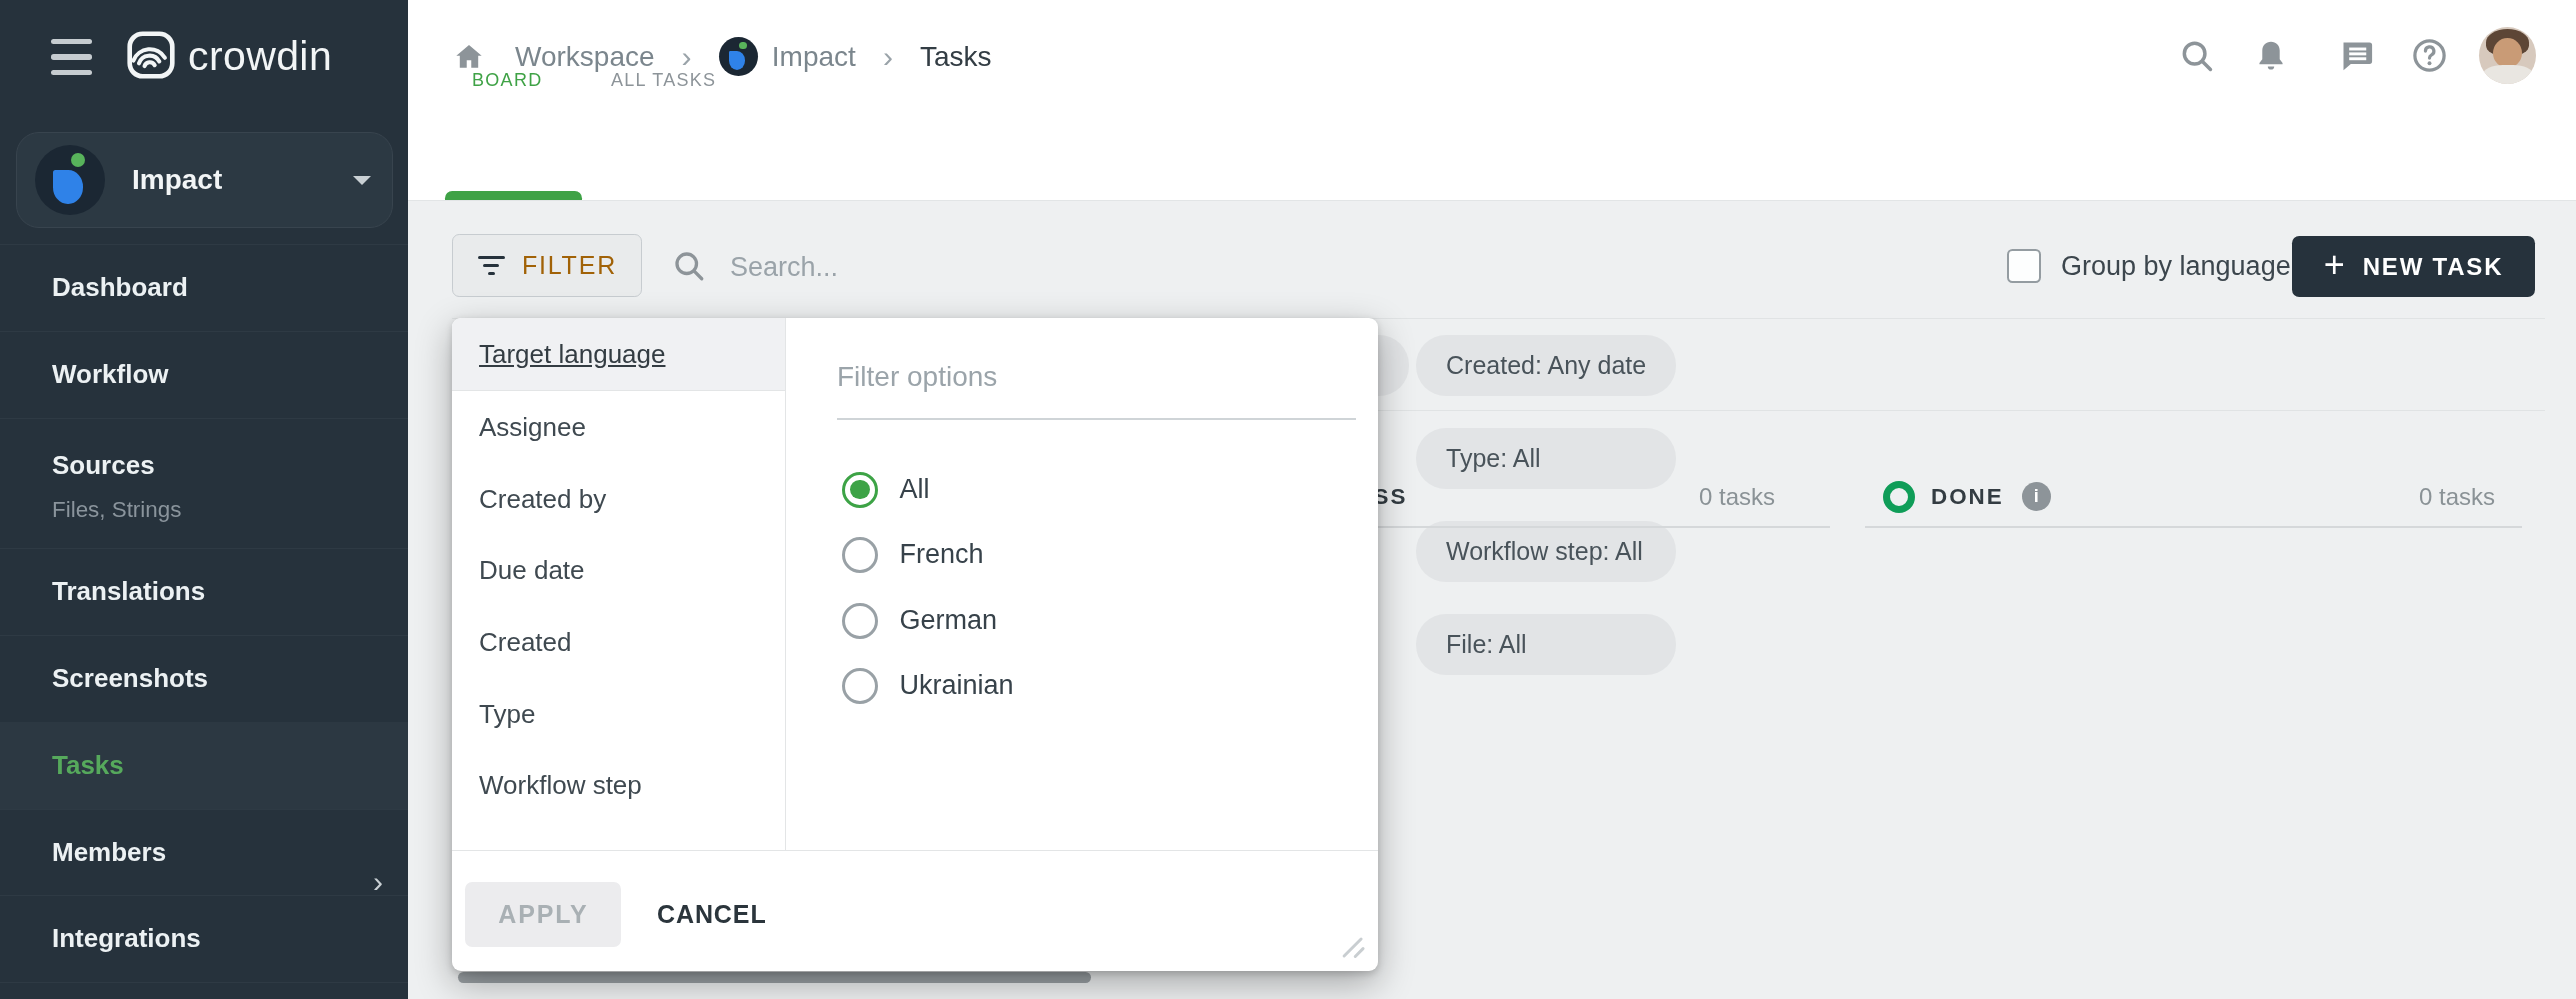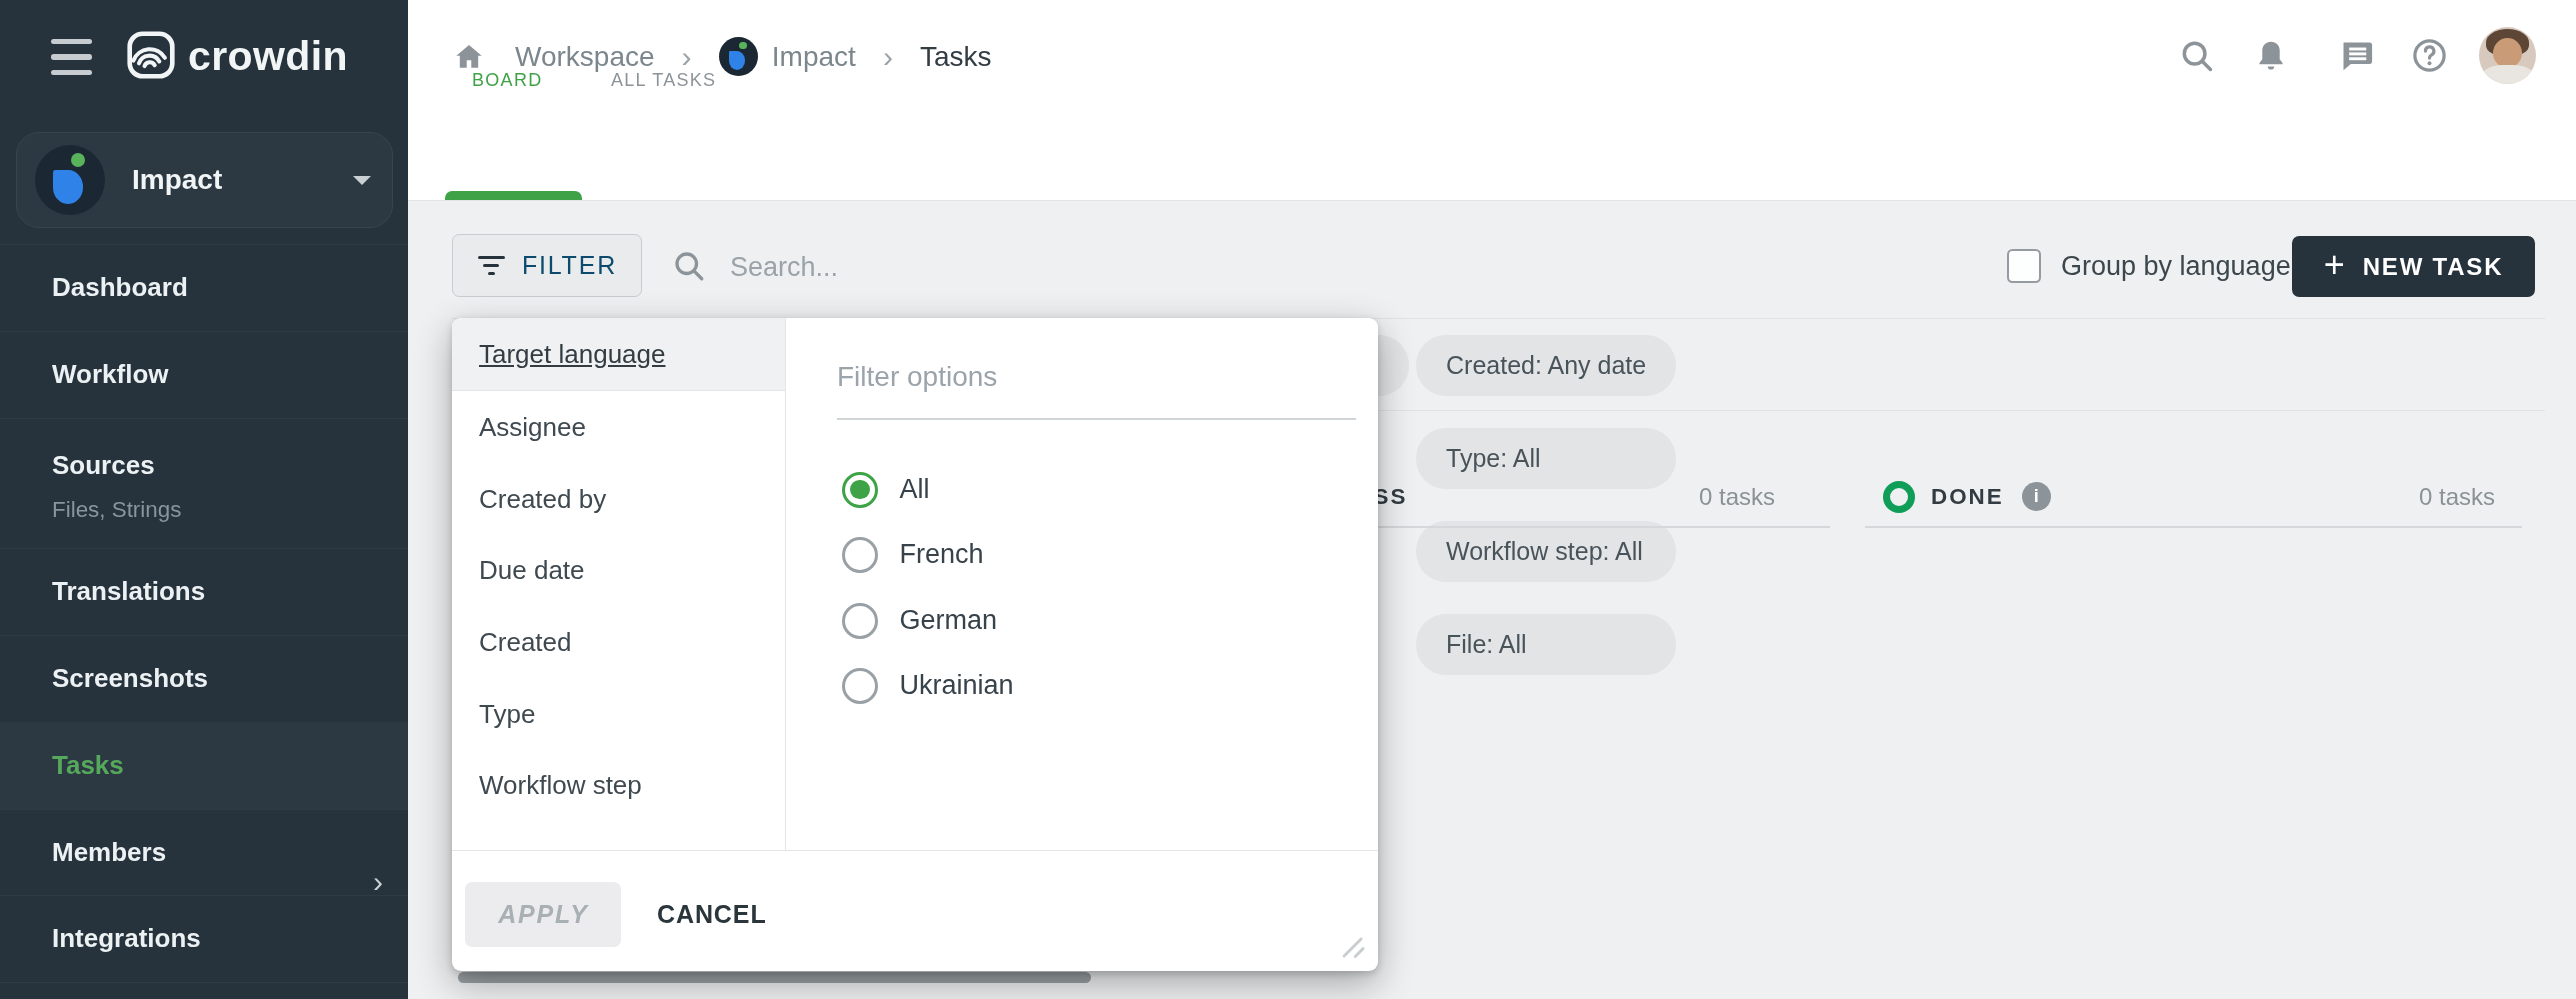--- a/index.html
+++ b/index.html
@@ -32,21 +32,21 @@
 
   
   .tabs-row { left:408px; top:113px; width:2168px; height:88px; background:#ffffff; border-bottom:0.9px solid #e2e5e6; }
   .tab { position:absolute; top:0; height:88px; display:flex; align-items:center; font-size:18px; letter-spacing:1.3px; font-weight:400;margin-top:36px; }
   .tab.active { color:#3fa246; }
   .tab.inactive { color:#8d9499; }
   .tab-underline { position:absolute; left:445px; top:191px; width:137px; height:9px; background:#3fa246; border-radius:7.2px 7.2px 0 0; }
 
   
   .filter-btn { left:452px; top:234px; width:190px; height:63px; background:#e9ebec; border:1.8px solid #c7ccd0; border-radius:7.2px; display:flex; align-items:center; justify-content:center; gap:16px; }
-  .filter-btn .txt { font-size:25px; font-weight:500; letter-spacing:1.8px; color:#0c4a6e; }
+  .filter-btn .txt { font-size:25px; font-weight:500; letter-spacing:1.8px; color:#a16207; }
   .filter-glyph { display:inline-block; width:29px; }
   .filter-glyph i { display:block; background:#26323c; height:3.6px; border-radius:1.8px; margin:4.5px auto; }
   .filter-glyph i:nth-child(1){ width:27px; } .filter-glyph i:nth-child(2){ width:16px; } .filter-glyph i:nth-child(3){ width:7.2px; }
   .search-row { left:671px; top:246px; height:43px; display:flex; align-items:center; gap:23px; color:#8d9499; }
   .search-input { border:none; outline:none; background:transparent; font-size:27px; color:#3c464d; width:376px; font-family:"Liberation Sans",sans-serif; }
   .search-input::placeholder { color:#9aa3a9; }
   .checkbox { left:2007px; top:249px; width:34px; height:34px; background:#fdfefe; border:2.7px solid #949ca1; border-radius:5.4px; }
   .cb-label { left:2061px; top:249px; height:34px; display:flex; align-items:center; font-size:27px; color:#3c464d; }
   .new-task-btn { left:2292px; top:236px; width:243px; height:61px; background:#26323c; border-radius:7.2px; display:flex; align-items:center; justify-content:center; gap:18px; color:#ffffff; }
   .new-task-btn .plus { font-size:36px; font-weight:400; line-height:1; margin-top:-3.6px; }
@@ -73,33 +73,33 @@
   .dd-vsep { position:absolute; left:333px; top:0; width:0.9px; height:532px; background:#e3e5e6; }
   .dd-options-input { position:absolute; left:385px; top:43px; width:519px; border:none; outline:none; font-size:28px; color:#3c464d; font-family:"Liberation Sans",sans-serif; background:transparent; }
   .dd-options-input::placeholder { color:#9ba4aa; }
   .dd-underline { position:absolute; left:385px; top:100px; width:519px; height:1.8px; background:#cfd4d7; }
   .radio-row { position:absolute; left:390px; display:flex; align-items:center; gap:21.5px; height:39px; }
   .radio { width:36px; height:36px; border:3.6px solid #99a1a6; border-radius:50%; position:relative; flex:none; }
   .radio.on { border-color:#3da346; }
   .radio.on::after { content:''; position:absolute; inset:5.4px; background:#3da346; border-radius:50%; }
   .radio-label { font-size:27px; color:#37424a; }
   .dd-footer-sep { position:absolute; left:0; top:532px; width:926px; height:0.9px; background:#e3e5e6; }
-  .apply-btn { position:absolute; left:13.4px; top:564px; width:156px; height:65px; background:#ececee; border-radius:7.2px; border:none; font-size:25px; font-weight:600; letter-spacing:1.8px; color:#a9b0b4; display:flex; align-items:center; justify-content:center;font-style:italic; }
+  .apply-btn { position:absolute; left:13.4px; top:564px; width:156px; height:65px; background:#ececee; border-radius:7.2px; border:none; font-size:25px; font-weight:600; letter-spacing:1.8px; color:#a9b0b4; display:flex; align-items:center; justify-content:center; }
   .cancel-btn { position:absolute; left:205px; top:564px; height:65px; display:flex; align-items:center; font-size:25px; font-weight:700; letter-spacing:0.9px; color:#2b353c; background:none; border:none; }
   .resize-handle { position:absolute; right:10.7px; bottom:9px; width:30px; height:27px; }
   .resize-handle i { position:absolute; background:#c9ced1; height:2.7px; border-radius:1.8px; transform:rotate(-45deg); }
   .resize-handle i:nth-child(1){ width:27px; left:1.8px; top:10.7px; }
   .resize-handle i:nth-child(2){ width:14.3px; left:14.3px; top:16px; }
 
   .scroll-thumb { left:458px; top:972px; width:633px; height:10.7px; background:#9aa0a4; border-radius:5.4px; z-index:5; }
 
   
   .hamburger { left:51px; top:39px; width:41px; height:36px; display:flex; flex-direction:column; justify-content:space-between; }
   .hamburger i { display:block; height:5.4px; background:#c6ccd0; border-radius:2.7px; }
-  .crowdin-word { left:188px; top:32px; height:48px; display:flex; align-items:center; color:#f2f5f6; font-size:41px; font-weight:700; letter-spacing:0.4px; }
+  .crowdin-word { left:188px; top:32px; height:48px; display:flex; align-items:center; color:#f2f5f6; font-size:41px; font-weight:400; letter-spacing:0.4px; }
   .proj-select { left:16px; top:132px; width:377px; height:96px; background:#2c3943; border:1.8px solid #38444e; border-radius:23px; display:flex; align-items:center; }
   .proj-name { font-size:28px; font-weight:700; color:#f2f5f6; margin-left:27px; }
   .caret-down { position:absolute; right:21.5px; width:0; height:0; border-left:9px solid transparent; border-right:9px solid transparent; border-top:9.8px solid #c9d0d4; }
 
   .avatar { left:2479px; top:27px; width:57px; height:57px; border-radius:50%; overflow:hidden; background:#d7c9bd; }
   .avatar .hair { position:absolute; left:7.2px; top:1.8px; width:43px; height:27px; background:#5d4636; border-radius:50% 50% 40% 40%; }
   .avatar .face { position:absolute; left:14.3px; top:10.7px; width:29px; height:30px; background:#c99b76; border-radius:50%; }
   .avatar .shirt { position:absolute; left:3.6px; top:38px; width:50px; height:23px; background:#e9e6e1; border-radius:40% 40% 0 0; }
 </style>
 </head>

